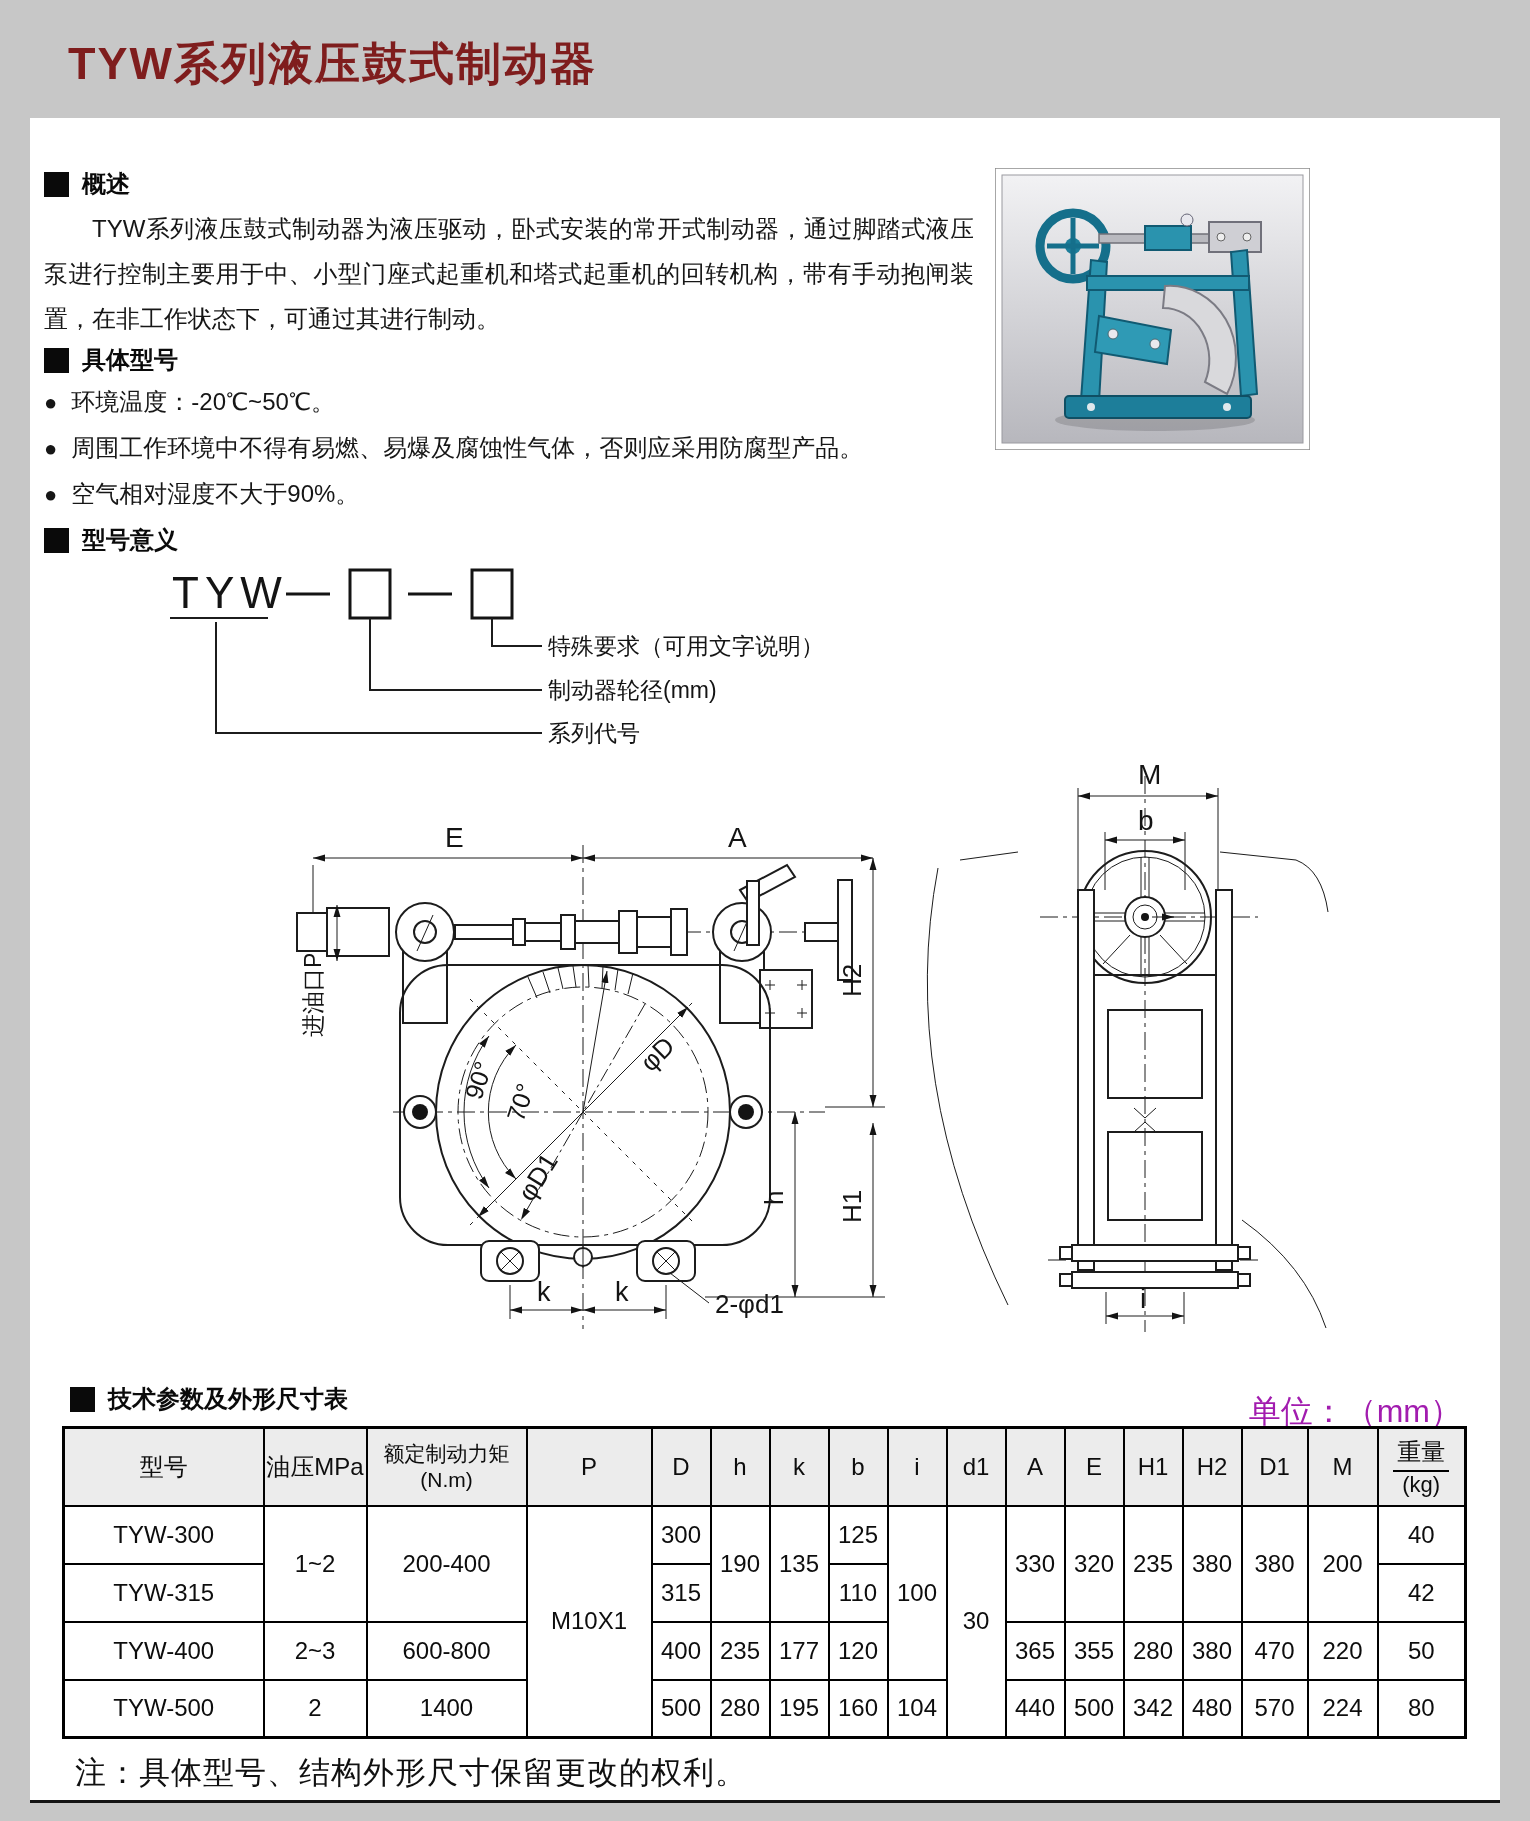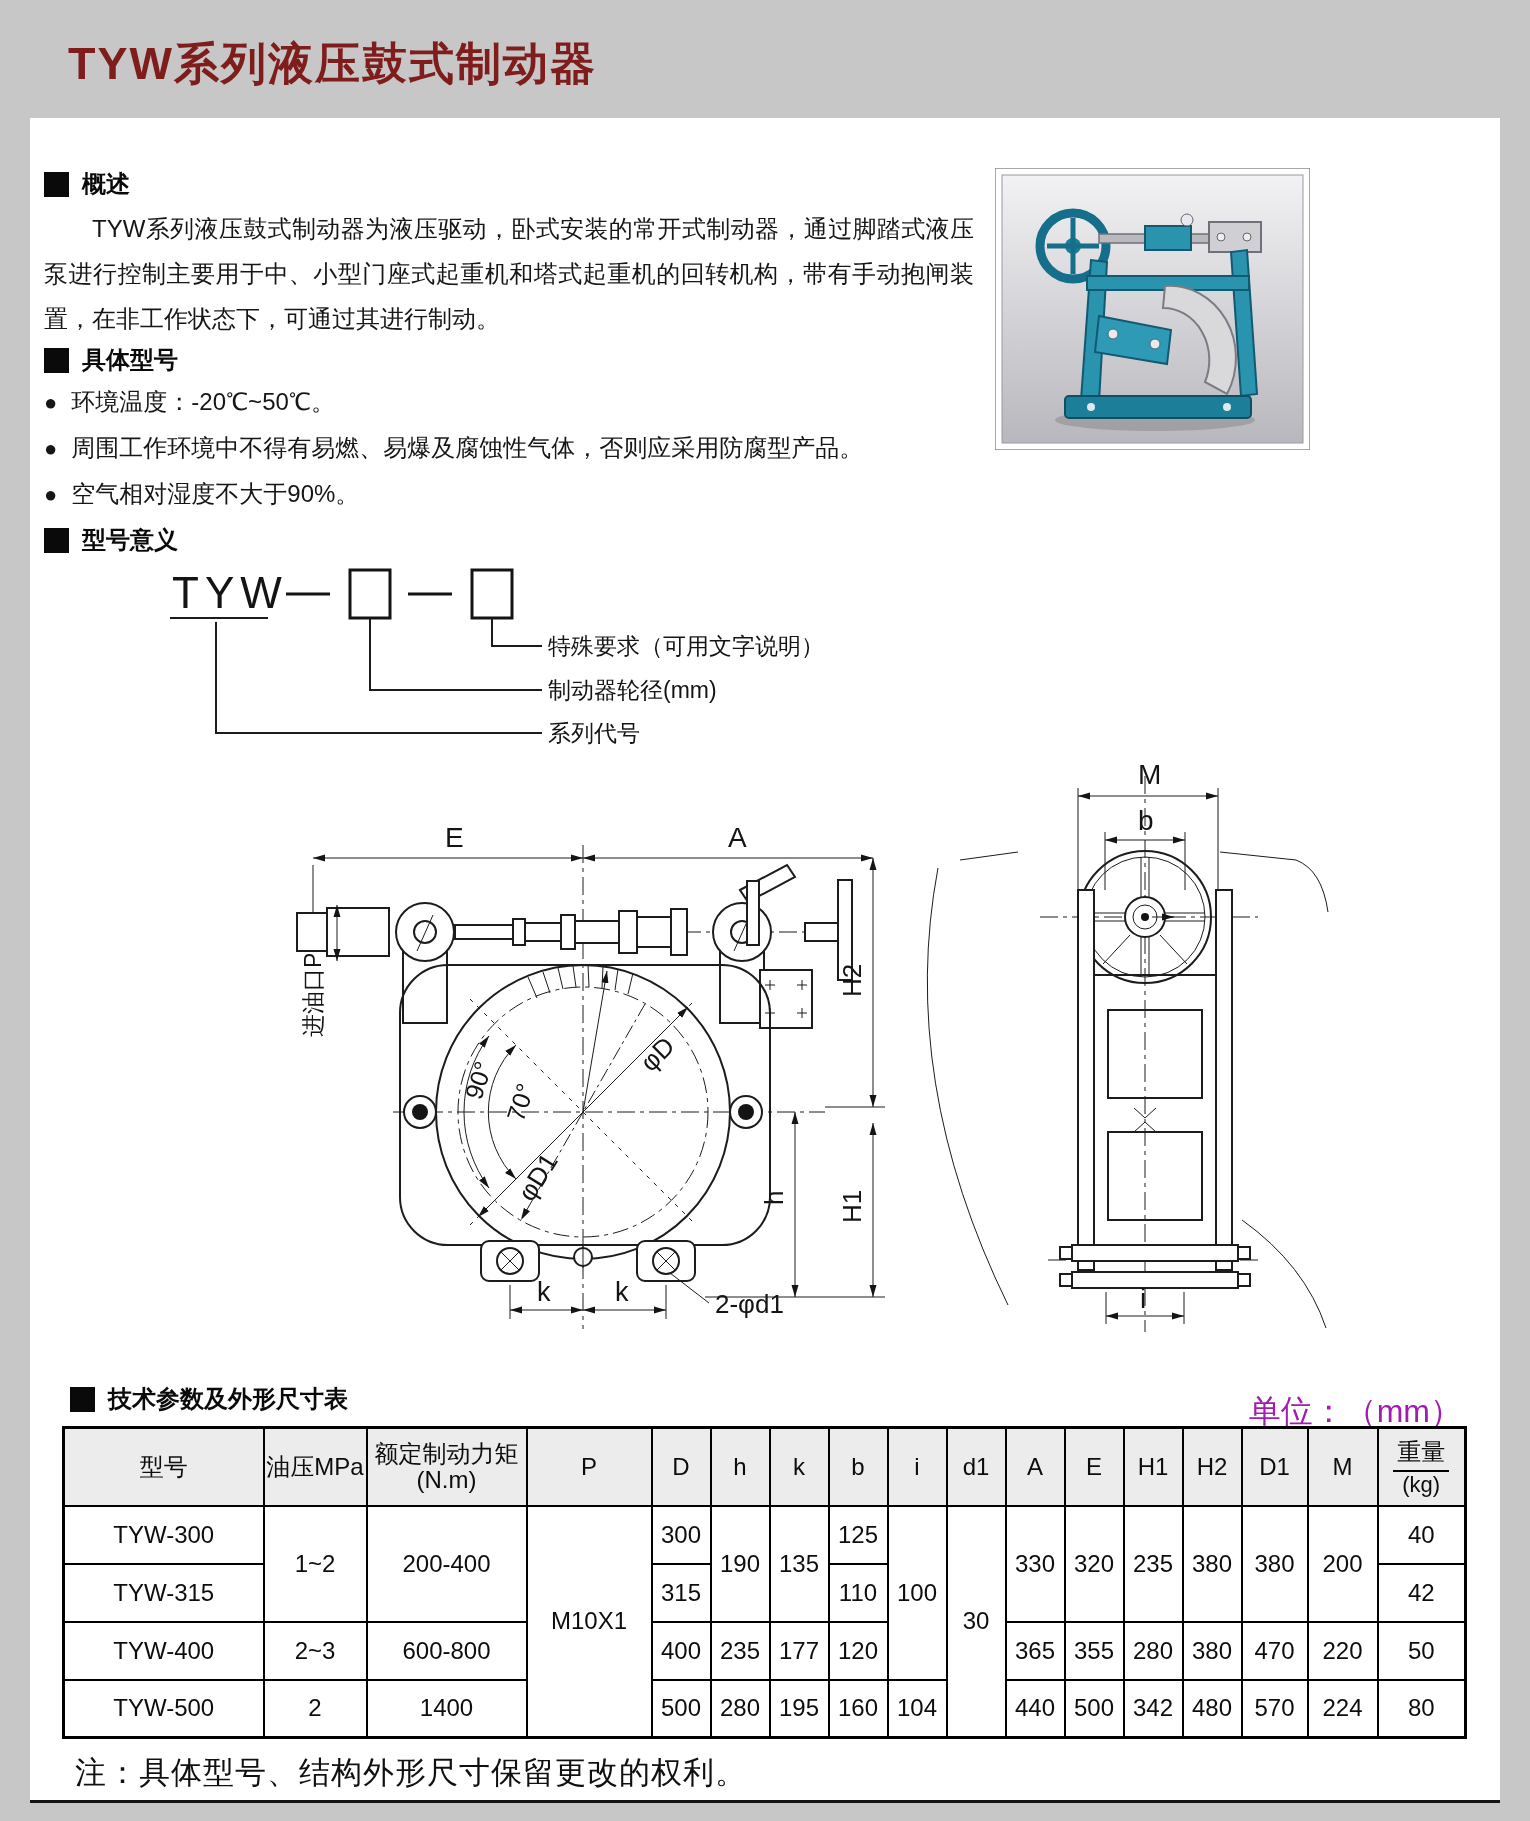--- a/index.html
+++ b/index.html
@@ -35,21 +35,21 @@
     border-collapse:collapse;table-layout:fixed;background:#fff;
     border:3px solid #000;
   }
   table.spec th,table.spec td{
     border:2px solid #000;text-align:center;vertical-align:middle;
     font-size:24px;font-weight:400;color:#0d0d0d;padding:0;overflow:hidden;
   }
   table.spec thead tr{height:78px;}
   table.spec tbody tr{height:58px;}
   table.spec th{background:#ececec;}
-  th .two-line{display:block;font-size:24px;line-height:26px;}
+  th .two-line{display:block;font-size:21px;line-height:26px;}
   th .ul{display:inline-block;border-bottom:2px solid #000;padding:0 4px 2px 4px;}
   th .sub{display:block;font-size:22px;line-height:26px;}
   .note{position:absolute;left:45px;top:1634px;font-size:31px;color:#101010;letter-spacing:1px;}
   svg{position:absolute;}
   svg text{font-family:"Liberation Sans",sans-serif;fill:#141414;}
   .thin{stroke:#1c1c1c;stroke-width:1;fill:none;}
   .obj{stroke:#1c1c1c;stroke-width:2;fill:none;}
   .objf{stroke:#1c1c1c;stroke-width:2;fill:#fff;}
 </style>
 </head>

